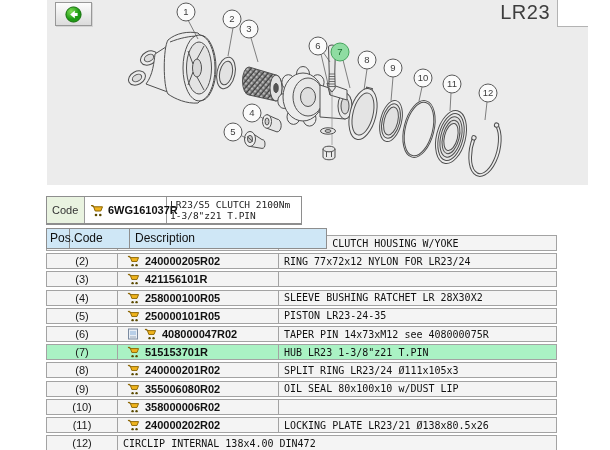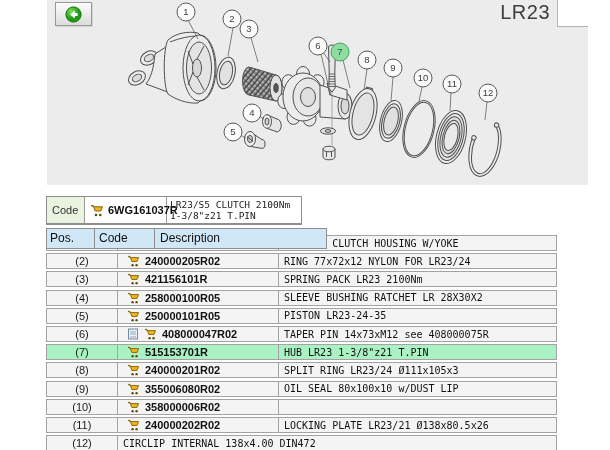--- a/index.html
+++ b/index.html
@@ -27,21 +27,21 @@
     font-size:11px; color:#333; display:flex; align-items:center; padding-left:5px; box-sizing:border-box; }
   .sel-mid { width:82px; display:flex; align-items:center; gap:4px; padding:0 3px 0 5px;
     border-right:1px solid #9a9a9a; box-sizing:border-box; }
   .sel-code { font-weight:bold; font-size:11px; color:#111; }
   .sel-desc { width:134px; font-family:"DejaVu Sans Mono", monospace; font-size:9.5px;
     line-height:11px; padding:2px 3px; color:#222; word-break:break-all; box-sizing:border-box; }
 
   
   .thead { position:absolute; left:46px; top:228px; width:279px; height:19px; display:flex;
     background:#cfe7f6; border:1px solid #8e8e8e; z-index:5; font-size:12px; color:#101010; box-sizing:content-box; }
-  .th-pos  { width:48px; border-right:1px solid #8e8e8e; padding:2px 0 0 3px; box-sizing:border-box; }
+  .th-pos  { width:23px; border-right:1px solid #8e8e8e; padding:2px 0 0 3px; box-sizing:border-box; }
   .th-code { width:60px; border-right:1px solid #8e8e8e; padding:2px 0 0 4px; box-sizing:border-box; }
   .th-desc { flex:1; padding:2px 0 0 5px; }
 
   
   .t-row { position:absolute; left:46px; width:511px; height:16px; background:#f4f4f4;
     border:1px solid #a3a3a3; display:flex; box-sizing:border-box; z-index:1; }
   .t-row.hl { background:#aaf2c4; }
   .c-pos { width:71px; border-right:1px solid #a3a3a3; font-size:11px; color:#1a1a1a;
     display:flex; align-items:center; justify-content:center; box-sizing:border-box; }
   .c-code { width:161px; border-right:1px solid #a3a3a3; display:flex; align-items:center;
@@ -316,21 +316,20 @@
 
       <span class="icon-box">
         <svg width="13" height="12" viewBox="0 0 14 13">
           <path d="M1,1.5 h2.2 l2,5.5 h5.6 l1.7,-4.2 h-8.6 z" fill="#f0b41e" stroke="#8a6400" stroke-width="1" stroke-linejoin="round"></path>
           <circle cx="6" cy="11" r="1.3" fill="#5a4a00"></circle>
             <circle cx="10.3" cy="11" r="1.3" fill="#5a4a00"></circle>
         </svg>
       </span>
       <span class="code-text">421156101R</span>
     </div>
-    <div class="c-desc">SPRING PACK LR23 2100Nm</div>
   </div>
     <div class="t-row" style="top: 289.6px;">
     <div class="c-pos">(4)</div>
     <div class="c-code">
 
       <span class="icon-box">
         <svg width="13" height="12" viewBox="0 0 14 13">
           <path d="M1,1.5 h2.2 l2,5.5 h5.6 l1.7,-4.2 h-8.6 z" fill="#f0b41e" stroke="#8a6400" stroke-width="1" stroke-linejoin="round"></path>
           <circle cx="6" cy="11" r="1.3" fill="#5a4a00"></circle>
             <circle cx="10.3" cy="11" r="1.3" fill="#5a4a00"></circle>

